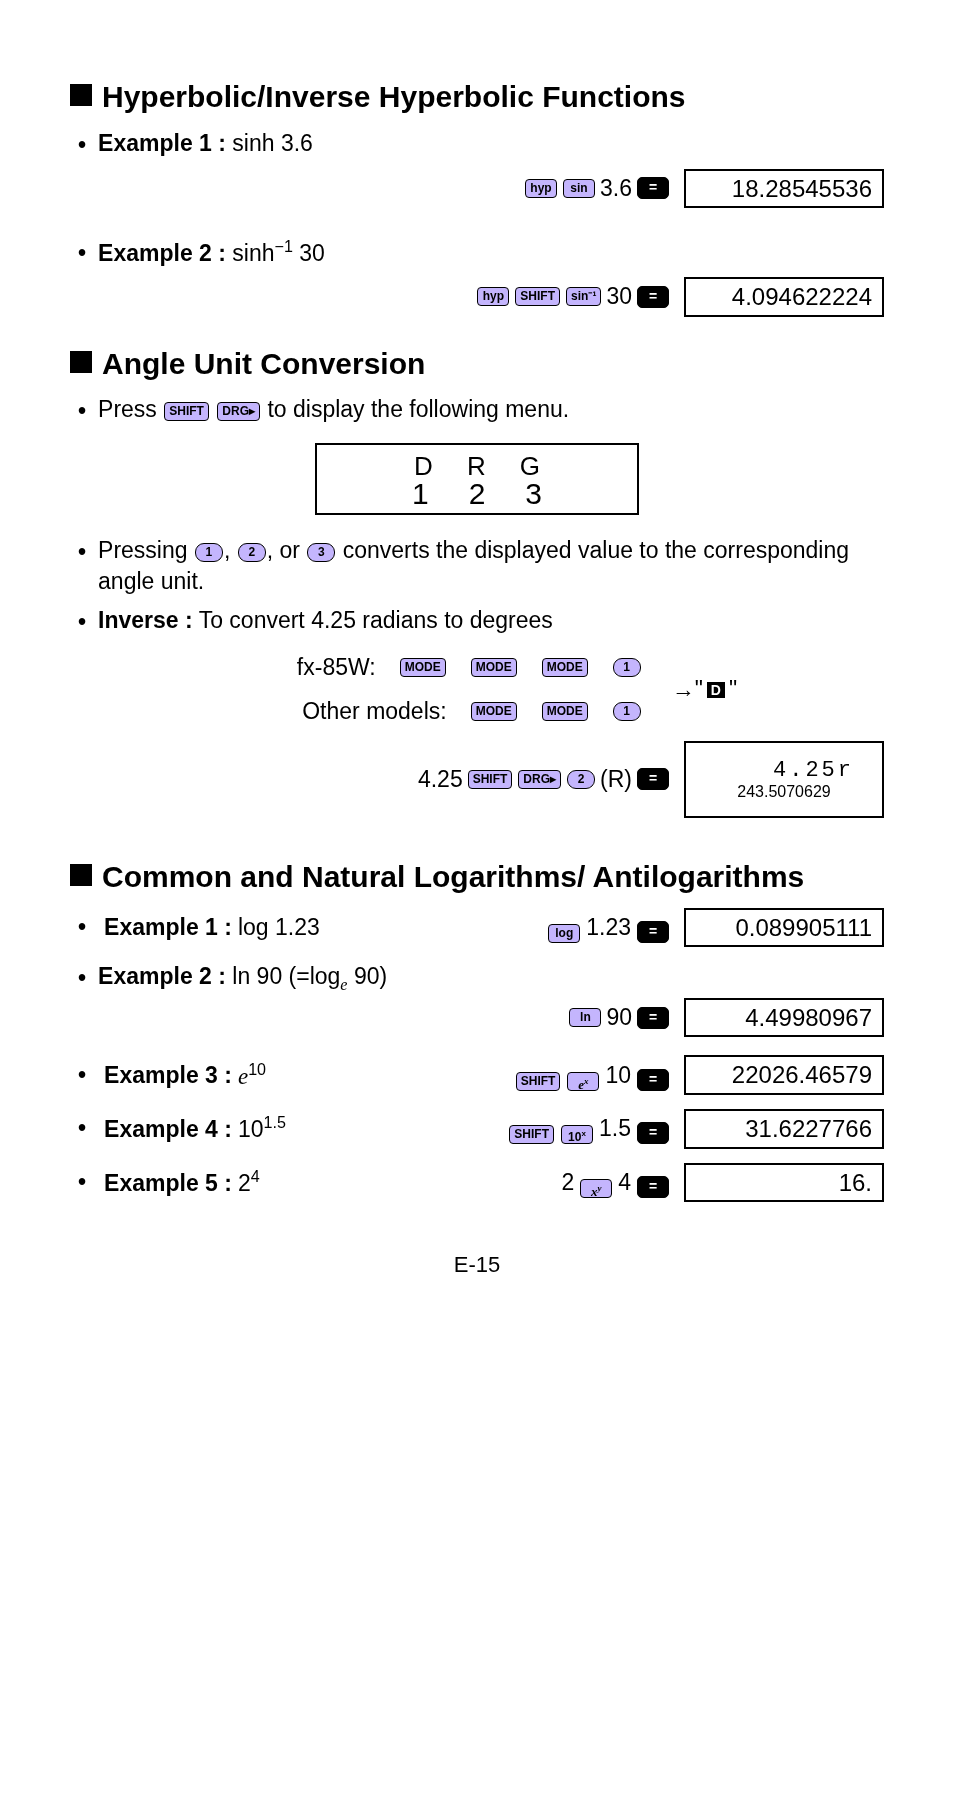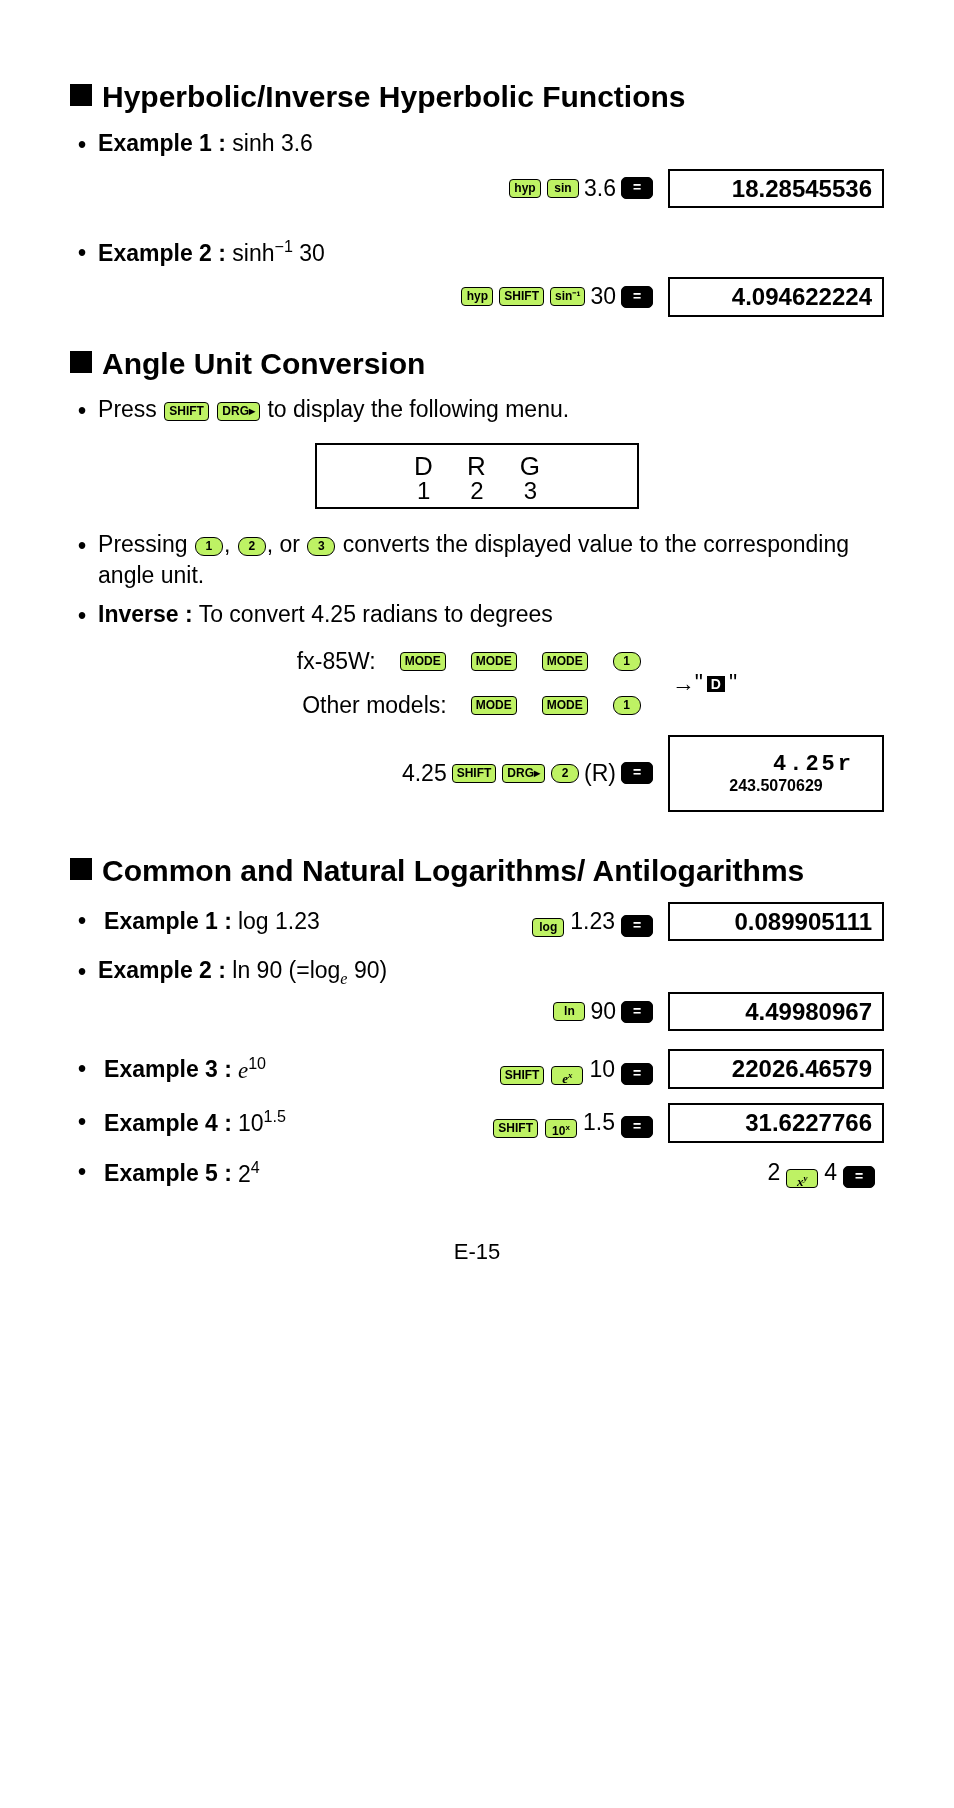--- a/index.html
+++ b/index.html
@@ -52,21 +52,21 @@
     font-size: 12px;
     font-weight: bold;
     padding: 1px 4px 0px 4px;
     text-align: center;
     min-width: 22px;
     line-height: 14px;
     height: 16px;
     vertical-align: middle;
     box-sizing: content-box;
     font-family: Arial, sans-serif;
-    background: #bef264;
+    background: #c4b5fd;
     margin: 0 1px;
   }
   .key.num {
     border-radius: 9px;
     min-width: 14px;
     padding: 1px 6px 0px 6px;
   }
   .key.exe {
     background: #000;
     color: #fff;
@@ -88,26 +88,25 @@
   .row .seq {
     display: flex;
     align-items: center;
     gap: 4px;
     margin-right: 8px;
   }
   .resultbox {
     border: 2.5px solid #000;
     font-size: 24px;
     padding: 4px 10px;
-    width: 216px;
+    width: 200px;
     text-align: right;
     font-family: Arial, sans-serif;
     box-sizing: border-box;
     line-height: 1.15;
-    font-weight: bold;
   }
   .resultbox.tall {
     text-align: left;
     font-family: 'Courier New', monospace;
     font-size: 22px;
     padding: 16px 8px;
     line-height: 1.1;
   }
   .resultbox.tall .l2 {
     font-family: Arial, sans-serif;
@@ -122,21 +121,21 @@
     padding: 8px 0 4px 0;
     font-family: Arial, sans-serif;
     line-height: 1.0;
   }
   .drg-display .toprow {
     font-size: 26px;
     letter-spacing: 34px;
     padding-left: 34px;
   }
   .drg-display .botrow {
-    font-size: 24px;
+    font-size: 30px;
     letter-spacing: 40px;
     padding-left: 40px;
   }
   .center-block {
     margin: 10px 0 10px 80px;
   }
   .center-block .line {
     display: flex;
     align-items: center;
     justify-content: flex-end;
@@ -383,15 +382,16 @@
   <span class="left">
     <b>Example 5 :</b>
     <span><span>2</span><sup>4</sup></span>
   </span>
   <span class="mid">
     <span>2</span>
     <span class="key it">x<sup style="font-size:9px;">y</sup></span>
     <span>4</span>
     <span class="key exe">=</span>
   </span>
+  <div class="resultbox">16.</div>
 </div>
 
 <div class="pagelabel">E-15</div>
 
 </body></html>

